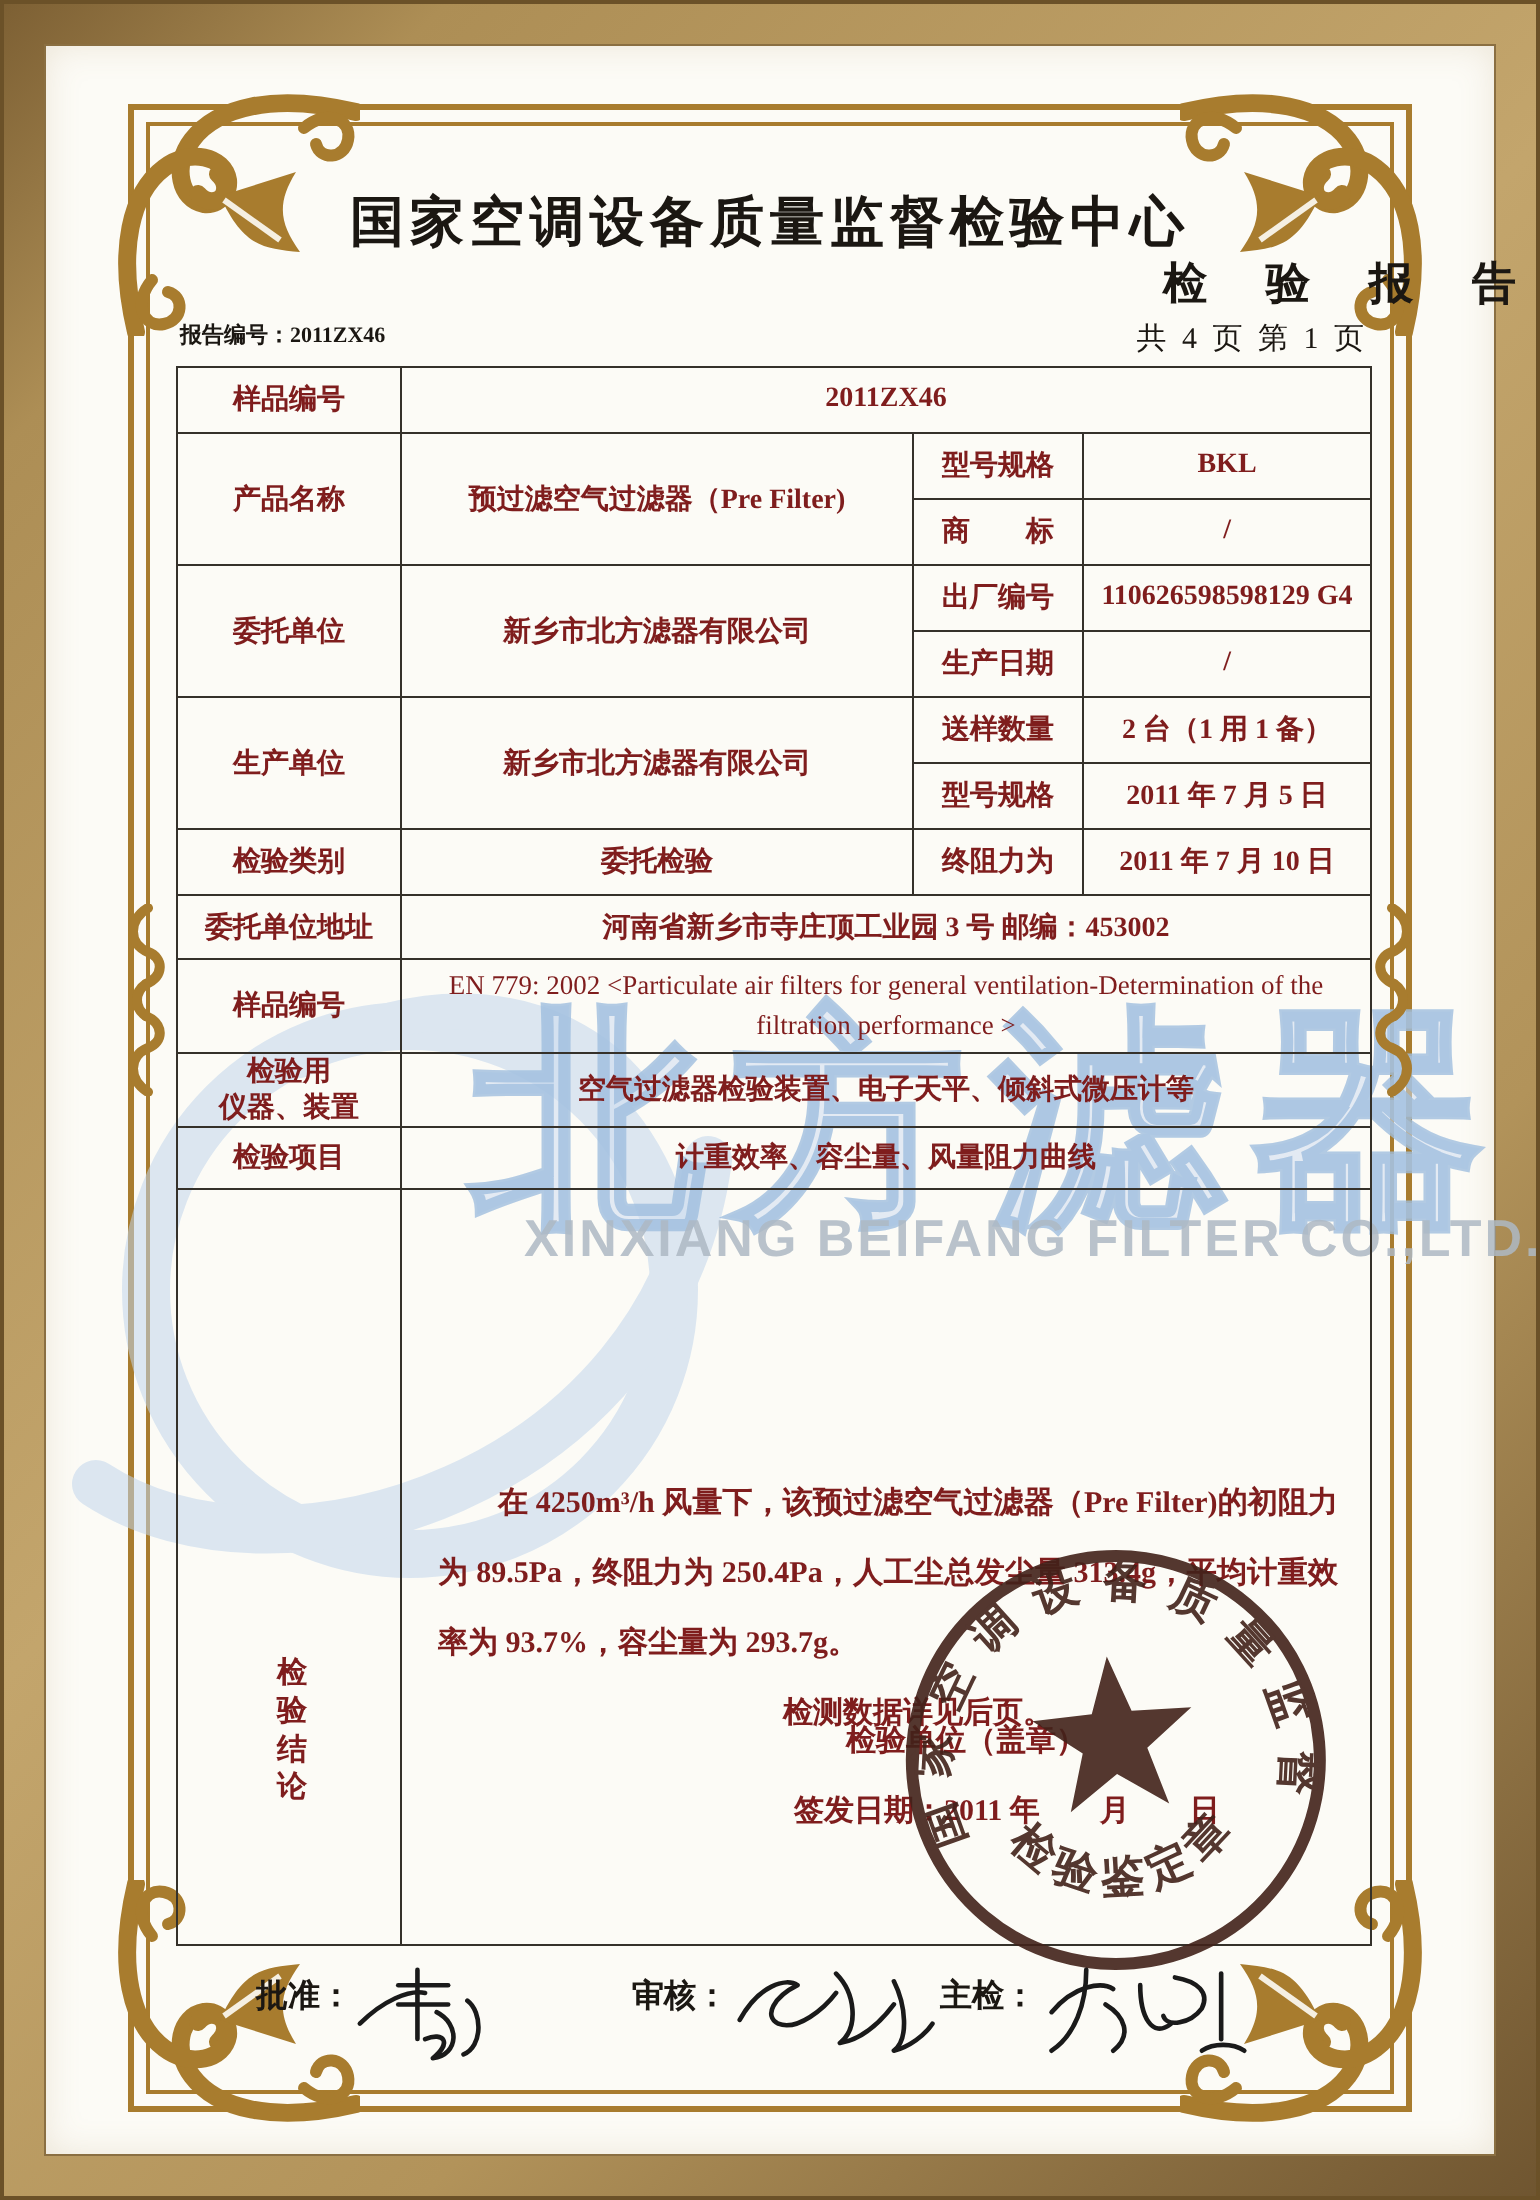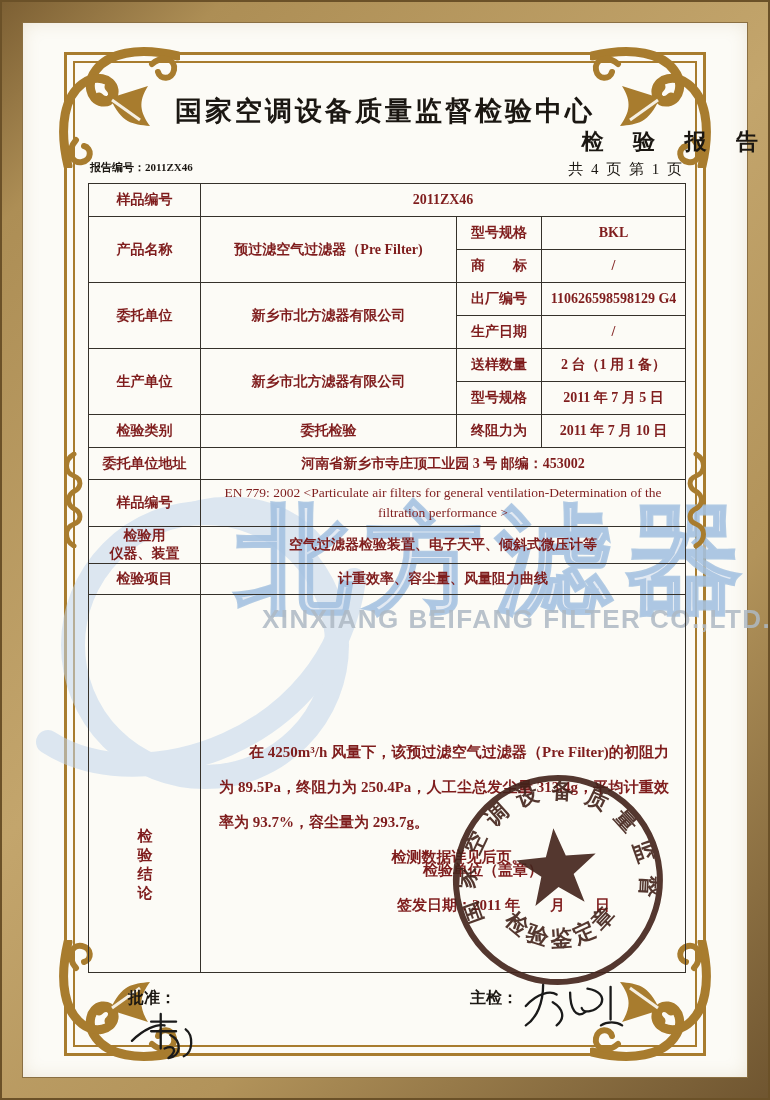--- a/index.html
+++ b/index.html
@@ -56,21 +56,21 @@
   .vlabel { writing-mode:vertical-lr; letter-spacing:19px; font-size:15px; font-weight:bold; padding-top:140px; }
   .c-para1 { margin:42px 14px 0 16px; text-indent:2em; line-height:35px; font-size:15px; text-align:justify; }
   .c-para2 { margin:0 14px 0 16px; text-indent:2em; line-height:35px; font-size:15px; }
   .unit-line { position:absolute; left:222px; top:266px; font-size:15px; font-weight:600; white-space:nowrap; }
   .date-line { position:absolute; left:196px; top:301px; font-size:15px; font-weight:600; white-space:nowrap; }
   .stamp { position:absolute; left:246px; top:175px; width:222px; height:222px; z-index:3; opacity:.9; transform:rotate(-5deg); }
   
   .sig { position:absolute; top:980px; display:flex; align-items:flex-start; z-index:3; }
   .sig-label { font-size:16px; font-weight:bold; padding-top:8px; }
   .sig svg { margin-left:2px; }
-  .sig-approve { left:128px;flex-direction:column; }
+  .sig-approve { left:128px; }
   .sig-review { left:316px; }
   .sig-chief { left:470px; }
 </style>
 </head>
 <body>
 
 <div class="band"></div>
 <div class="paper"></div>
 <div class="frame-outer"></div>
 <div class="frame-inner"></div>
@@ -268,20 +268,30 @@
       <g stroke="#1a1a1a" stroke-width="2.4" fill="none" stroke-linecap="round" stroke-linejoin="round">
         <path d="M2,32 C14,20 28,14 36,16"></path>
         <path d="M32,4 L32,40"></path>
         <path d="M22,12 L48,12"></path>
         <path d="M22,22 L48,22"></path>
         <path d="M42,26 C54,32 54,48 40,50 C50,42 46,36 36,40"></path>
         <path d="M58,20 C66,26 66,44 56,48"></path>
       </g>
     </svg>
   </div>
+  <div class="sig sig-review">
+    <span class="sig-label">审核：</span>
+    <svg width="106" height="56" viewBox="0 0 110 56">
+      <g stroke="#1a1a1a" stroke-width="2.4" fill="none" stroke-linecap="round" stroke-linejoin="round">
+        <path d="M4,30 C14,12 28,8 34,12 C22,18 16,28 24,32 C34,36 48,24 54,16"></path>
+        <path d="M54,6 C64,16 66,34 56,42 C68,40 78,30 84,22"></path>
+        <path d="M84,10 C90,22 92,40 84,46 C92,44 100,38 104,32"></path>
+      </g>
+    </svg>
+  </div>
   <div class="sig sig-chief">
     <span class="sig-label">主检：</span>
     <svg width="106" height="56" viewBox="0 0 110 56">
       <g stroke="#1a1a1a" stroke-width="2.4" fill="none" stroke-linecap="round" stroke-linejoin="round">
         <path d="M6,26 C18,12 32,10 38,14"></path>
         <path d="M24,4 C24,22 18,38 6,46"></path>
         <path d="M34,22 C44,28 48,38 38,46"></path>
         <path d="M52,12 C52,28 58,40 68,32"></path>
         <path d="M70,8 C82,10 88,16 84,24 C78,32 66,34 64,28"></path>
         <path d="M94,6 L94,40"></path>

